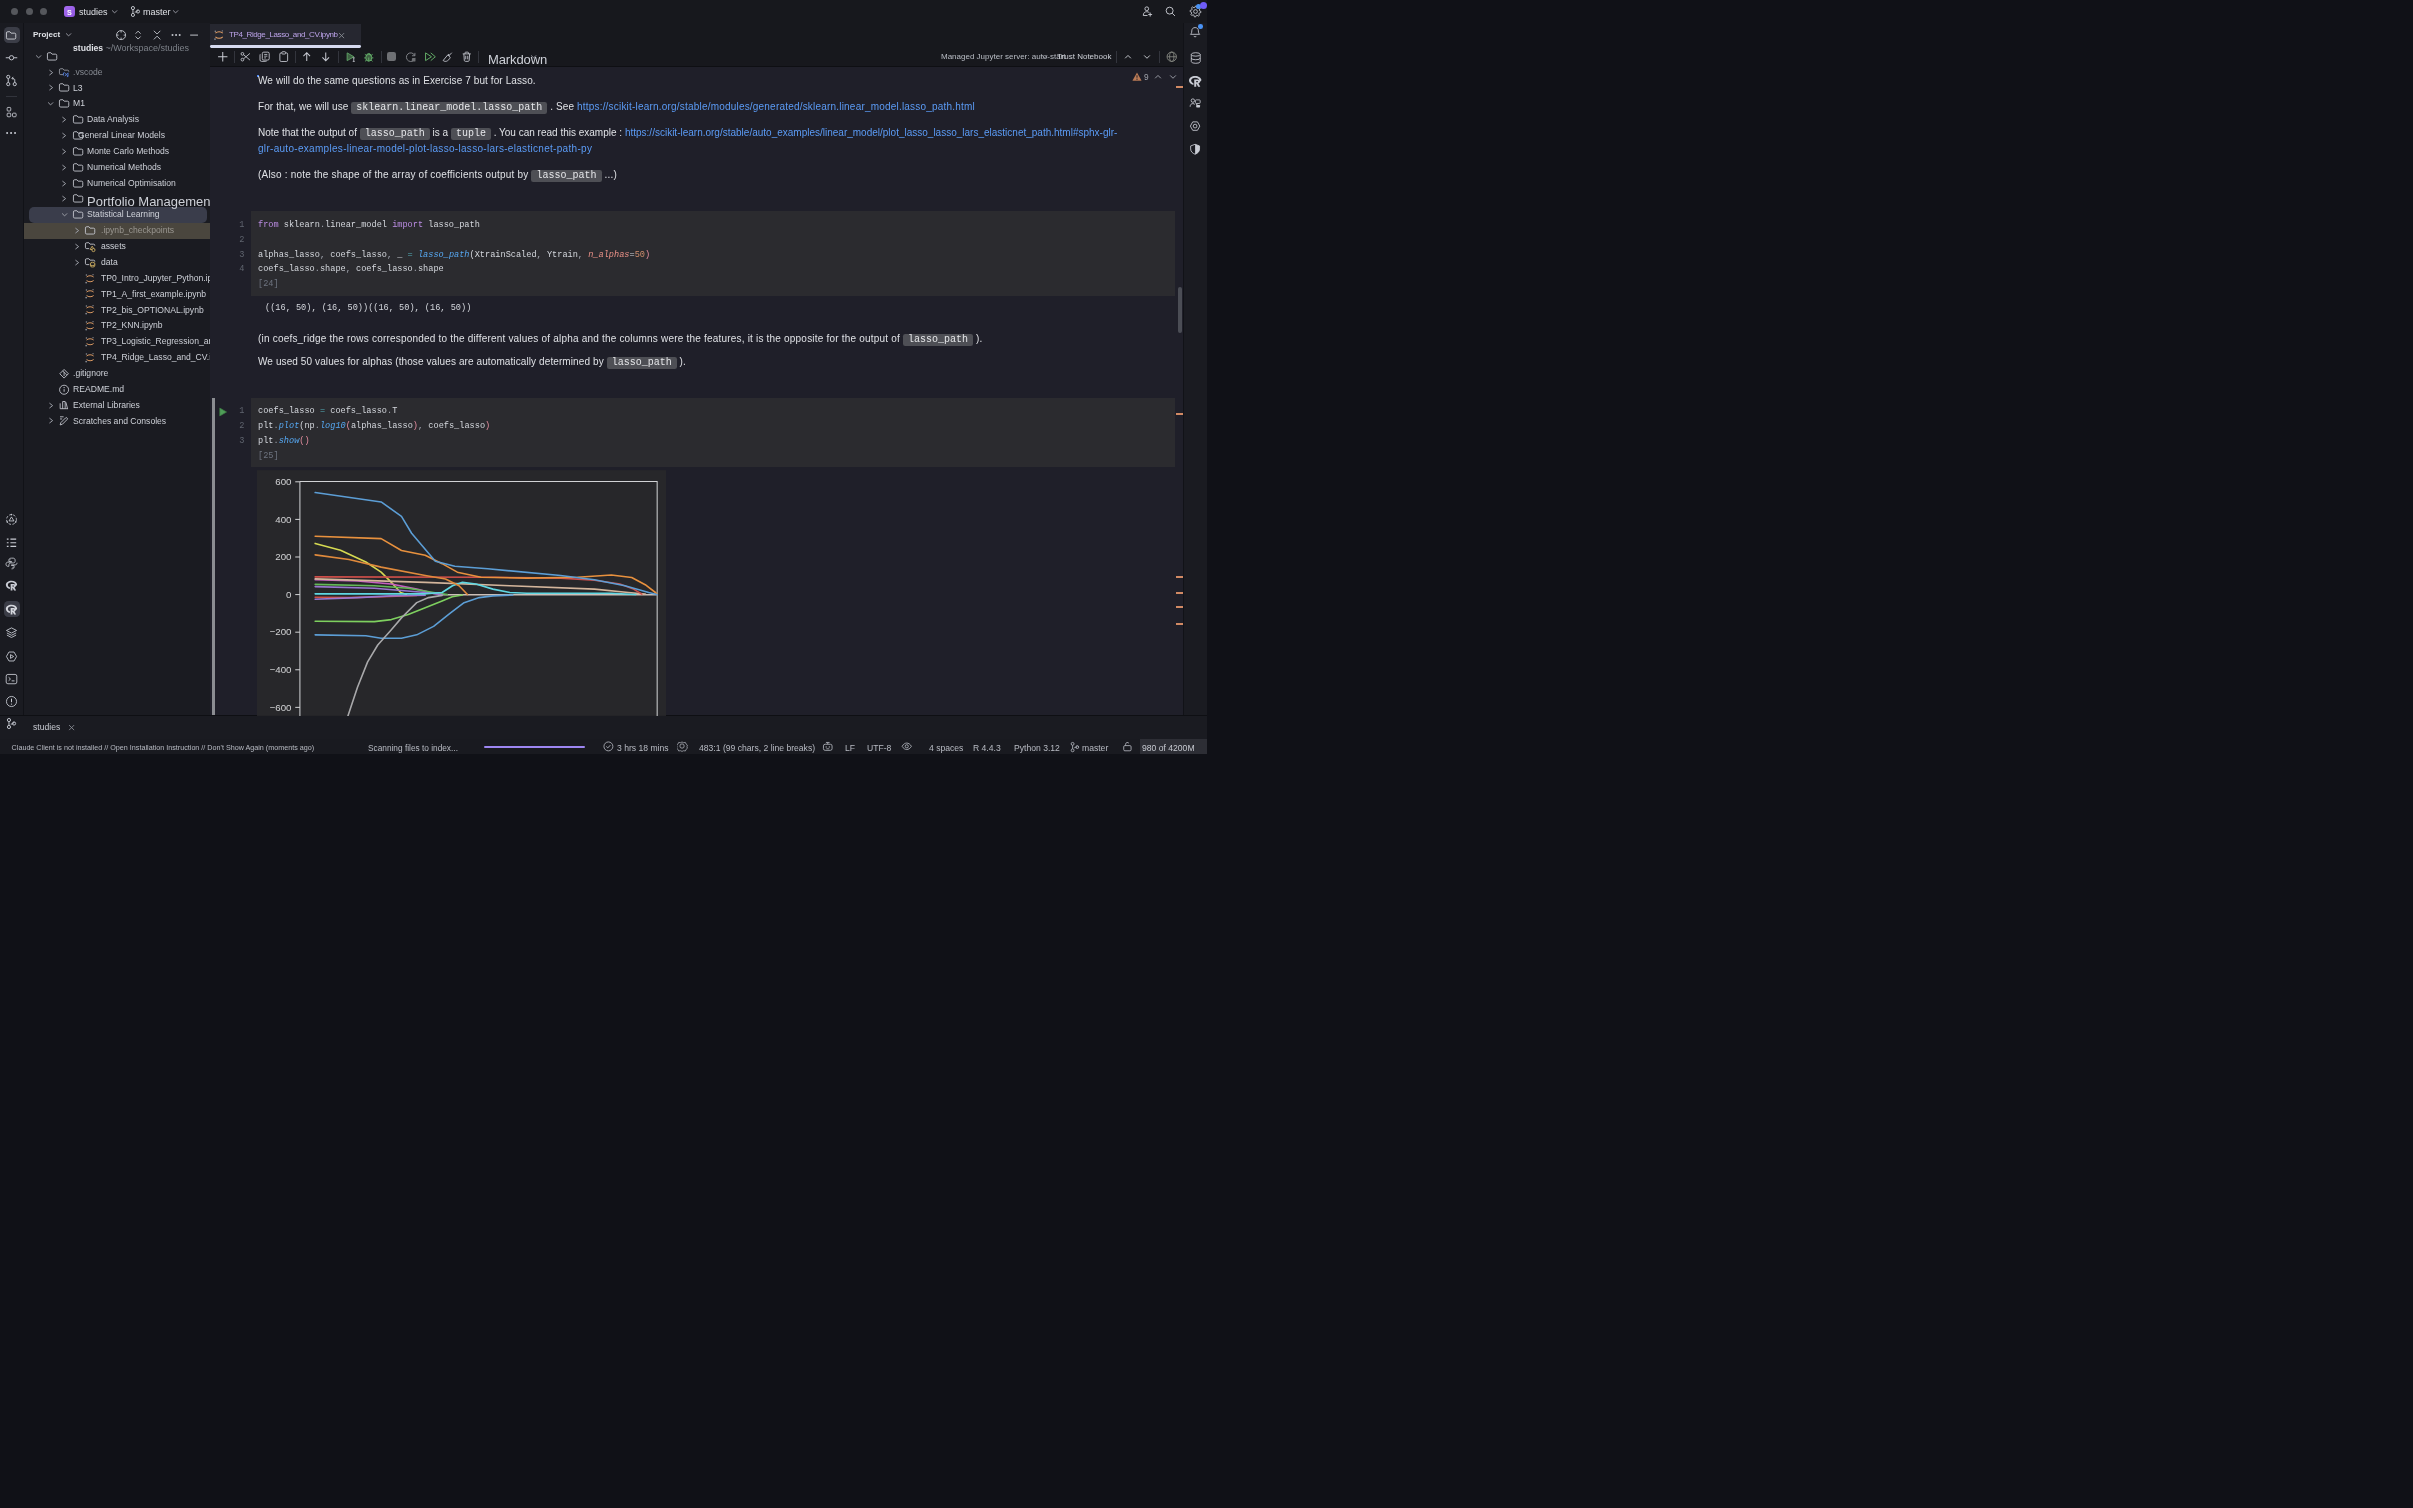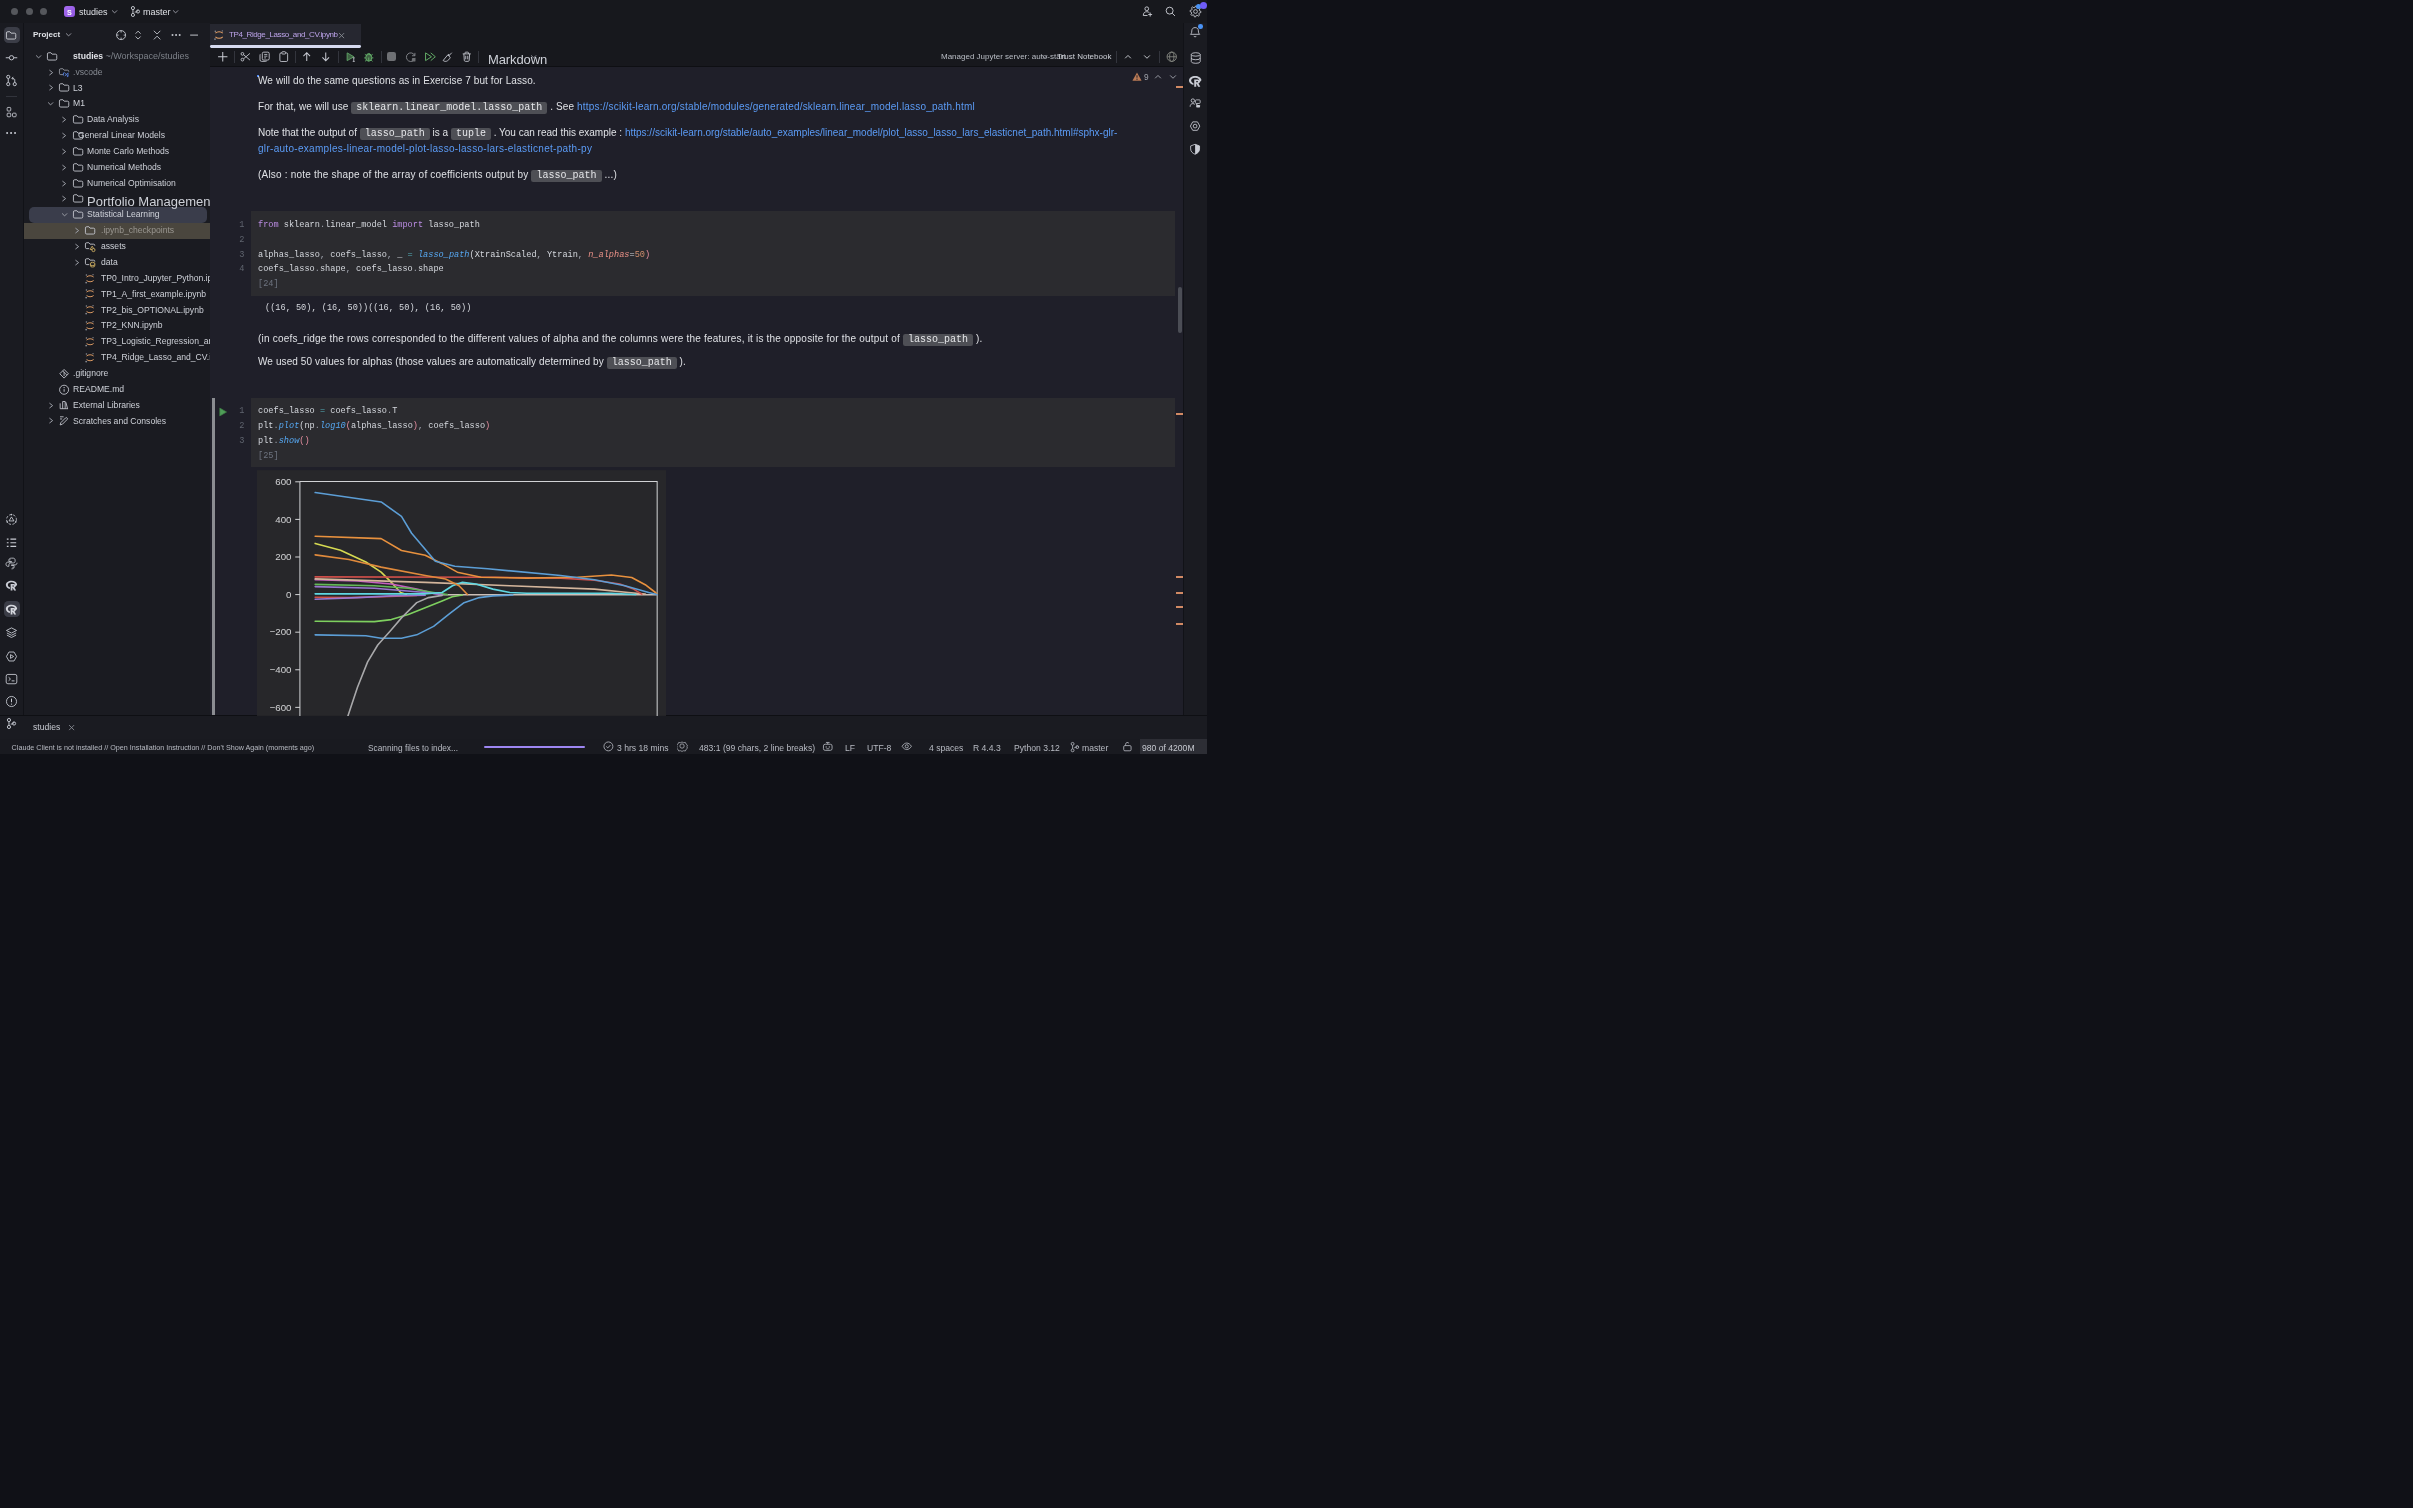--- a/index.html
+++ b/index.html
@@ -167,21 +167,21 @@
 
 <div class="abs" style="left:24px;top:23px;width:186px;height:692px;overflow:hidden;">
 <div class="abs" style="left:5px;top:184px;width:178px;height:16px;border-radius:5px;background:#3a3d4b;"></div>
 <div class="abs" style="left:0px;top:200px;width:186px;height:16px;background:#4a463e;"></div>
 <svg class="abs" style="left:10.8px;top:30.5px;" width="7.2" height="5.7" viewBox="0 0 10 8">
       <path d="M1.5 2 L5 5.5 L8.5 2" stroke="#9a9da5" stroke-width="1.4" fill="none"></path>
     </svg>
 <svg class="abs" style="left:21.5px;top:28px;" width="12.2" height="11.5" viewBox="0 0 17 16">
       <path d="M2 4.2 a1.8 1.8 0 0 1 1.8 -1.8 h3 l1.7 2 h4.7 a1.8 1.8 0 0 1 1.8 1.8 v4.6 a1.8 1.8 0 0 1 -1.8 1.8 h-9.4 a1.8 1.8 0 0 1 -1.8 -1.8 z" stroke="#c9ccd4" stroke-width="1.2" fill="none"></path>
     </svg>
-<div class="t" style="left:38px;top:29px;font-size:8.6px;font-weight:bold;color:#dfe1e6;padding-left:11px;">studies <span style="font-weight:normal;font-size:9px;color:#7c8088;">~/Workspace/studies</span></div>
+<div class="t" style="left:38px;top:21px;font-size:8.6px;font-weight:bold;color:#dfe1e6;padding-left:11px;">studies <span style="font-weight:normal;font-size:9px;color:#7c8088;">~/Workspace/studies</span></div>
 <svg class="abs" style="left:24px;top:46px;" width="5.7" height="7.2" viewBox="0 0 8 10">
       <path d="M2 1.5 L6.5 5 L2 8.5" stroke="#9a9da5" stroke-width="1.4" fill="none"></path>
     </svg>
 <svg class="abs" style="left:34px;top:44px;" width="12.2" height="11.5" viewBox="0 0 17 16">
       <path d="M2 4.2 a1.8 1.8 0 0 1 1.8 -1.8 h3 l1.7 2 h4.7 a1.8 1.8 0 0 1 1.8 1.8 v0.4 M2 4.2 v4.6 a1.8 1.8 0 0 0 1.8 1.8 h3.4" stroke="#9a9da5" stroke-width="1.2" fill="none"></path>
       <path d="M13.8 8.2 l-4.4 4.6 m0 -4.6 l4.4 4.6 m0.2 -4.8 v5 l-1.6 0.7 m-3.2 -6.2 l-1.6 0.8 v3.6" stroke="#5a8af0" stroke-width="1.1" fill="none"></path>
     </svg>
 <div class="t" style="left:49px;top:45px;font-size:8.6px;color:#878b93;">.vscode</div>
 <svg class="abs" style="left:24px;top:61px;" width="5.7" height="7.2" viewBox="0 0 8 10">
       <path d="M2 1.5 L6.5 5 L2 8.5" stroke="#9a9da5" stroke-width="1.4" fill="none"></path>

